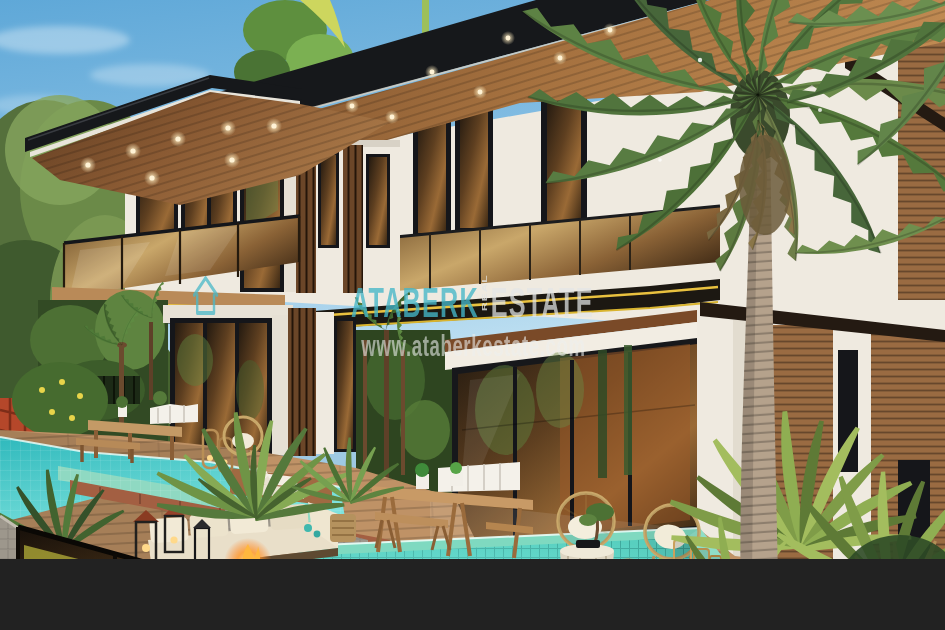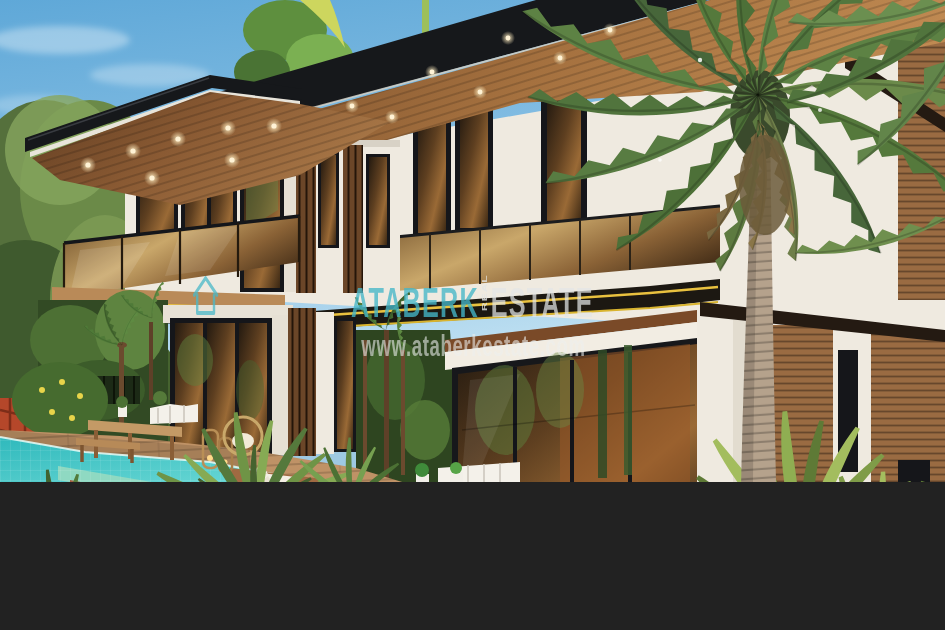--- a/index.html
+++ b/index.html
@@ -1,16 +1,16 @@
 <!DOCTYPE html>
 <html><head>
 <meta charset="utf-8">
 <style>
   html,body{margin:0;padding:0;background:#222;}
-  .stage{position:relative;width:945px;height:482px;overflow:hidden;font-family:"Liberation Sans",sans-serif;background:#9ec9e2;}
+  .stage{position:relative;width:945px;height:559px;overflow:hidden;font-family:"Liberation Sans",sans-serif;background:#9ec9e2;}
   .stage svg{position:absolute;left:0;top:0;}
   .watermark{position:absolute;left:0;top:279px;width:945px;pointer-events:none;}
   .wm-row1{display:flex;justify-content:center;align-items:center;white-space:nowrap;transform:scaleX(.60);transform-origin:472px center;height:48px;}
   .wm-brand{font-size:42px;font-weight:bold;letter-spacing:2px;opacity:.78;}
   .wm-icon{opacity:.75;margin-right:4px;margin-top:-6px;}
   .wm-vert{display:inline-block;font-size:12px;font-weight:bold;letter-spacing:1px;opacity:.8;transform:rotate(-90deg);width:16px;margin:0 2px;}
   .wm-estate{font-size:42px;font-weight:bold;letter-spacing:2px;opacity:.72;}
   .wm-row2{margin-top:2px;text-align:center;font-size:30px;font-weight:bold;letter-spacing:1px;opacity:.58;transform:scaleX(.62);transform-origin:475px center;white-space:nowrap;}
 </style>
 </head>

